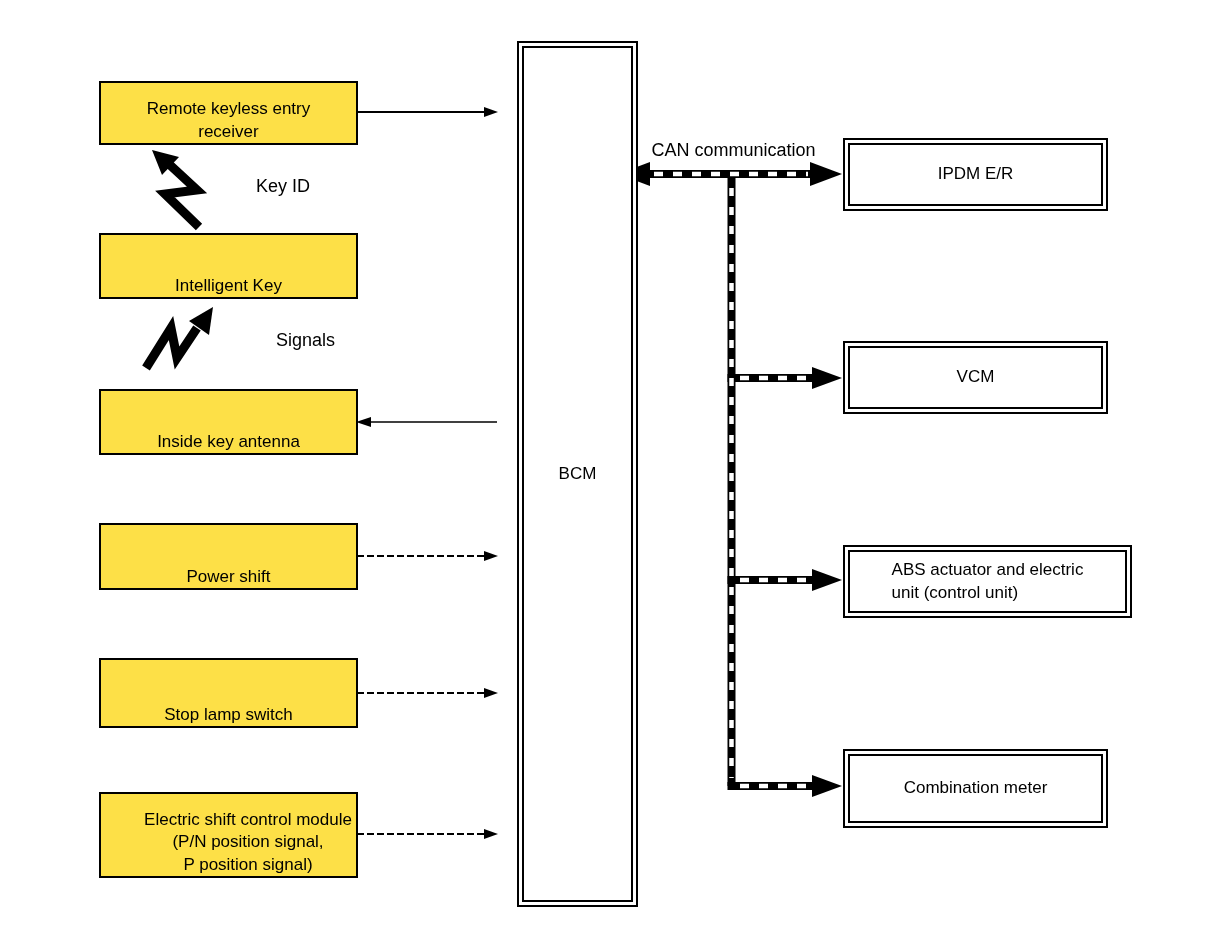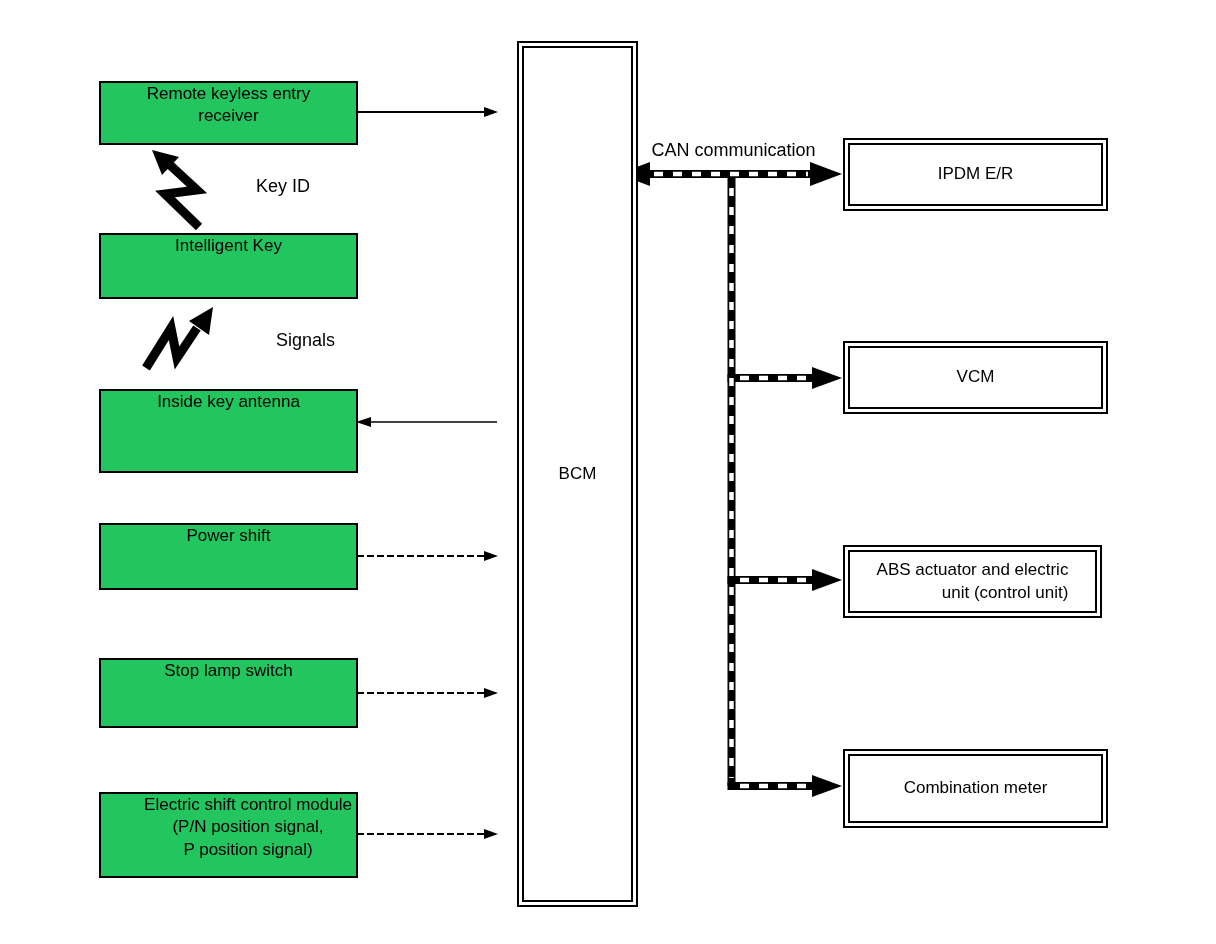--- a/index.html
+++ b/index.html
@@ -18,25 +18,25 @@
   }
   .wires {
     position: absolute;
     left: 0;
     top: 0;
     width: 1216px;
     height: 944px;
   }
   .node {
     position: absolute;
-    background: #22c55e;
+    background: #fde047;
     border: 2px solid #000000;
     box-sizing: border-box;
     display: flex;
-    align-items: flex-start;
+    align-items: flex-end;
     justify-content: center;
     text-align: center;
     font-size: 17px;
     line-height: 1.32;
   }
   .node .label {
     white-space: pre-line;
     padding: 0 4px;
   }
   .dbl {
@@ -48,21 +48,21 @@
   .dbl .inner {
     position: absolute;
     left: 3px;
     top: 3px;
     right: 3px;
     bottom: 3px;
     border: 2px solid #000000;
     display: flex;
     align-items: center;
     justify-content: center;
-    text-align: right;
+    text-align: left;
     font-size: 17px;
     line-height: 1.32;
   }
   .dbl .inner .label {
     white-space: pre-line;
     padding: 0 4px;
   }
   .float-label {
     position: absolute;
     font-size: 18px;
@@ -139,21 +139,21 @@
     </g>
   </svg>
 
   <div class="node" style="left:99px; top:81px; width:259px; height:64px;">
     <span class="label">Remote keyless entry
 receiver</span>
   </div>
   <div class="node" style="left:99px; top:233px; width:259px; height:66px;">
     <span class="label">Intelligent Key</span>
   </div>
-  <div class="node" style="left:99px; top:389px; width:259px; height:84px;">
+  <div class="node" style="left:99px; top:389px; width:259px; height:66px;">
     <span class="label">Inside key antenna</span>
   </div>
   <div class="node" style="left:99px; top:523px; width:259px; height:67px;">
     <span class="label">Power shift</span>
   </div>
   <div class="node" style="left:99px; top:658px; width:259px; height:70px;">
     <span class="label">Stop lamp switch</span>
   </div>
   <div class="node" style="left:99px; top:792px; width:259px; height:86px;padding-left:39px;">
     <span class="label">Electric shift control module
@@ -170,21 +170,21 @@
   <div class="dbl" style="left:843px; top:138px; width:265px; height:73px;">
     <div class="inner">
       <span class="label">IPDM E/R</span>
     </div>
   </div>
   <div class="dbl" style="left:843px; top:341px; width:265px; height:73px;">
     <div class="inner">
       <span class="label">VCM</span>
     </div>
   </div>
-  <div class="dbl" style="left:843px; top:545px; width:259px; height:73px;">
+  <div class="dbl" style="left:843px; top:545px; width:289px; height:73px;">
     <div class="inner">
       <span class="label">ABS actuator and electric
 unit (control unit)</span>
     </div>
   </div>
   <div class="dbl" style="left:843px; top:749px; width:265px; height:79px;">
     <div class="inner">
       <span class="label">Combination meter</span>
     </div>
   </div>

